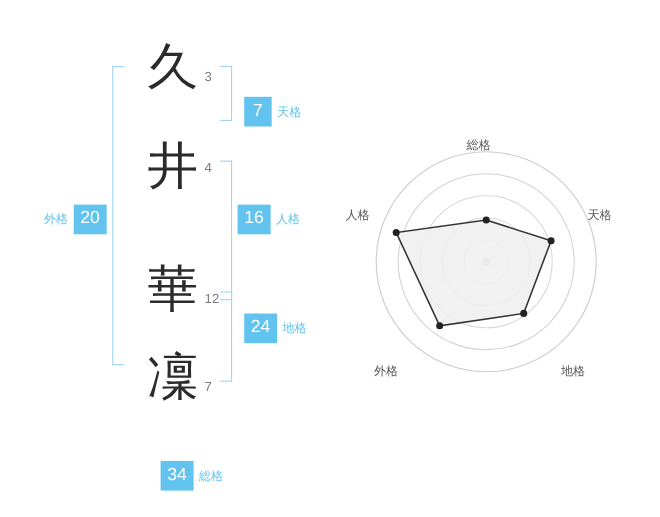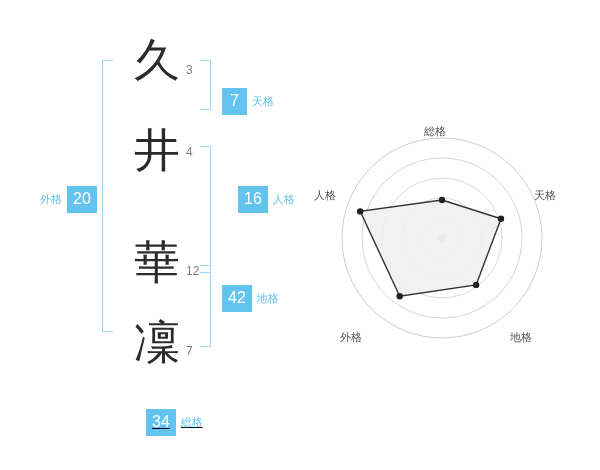--- a/index.html
+++ b/index.html
@@ -110,36 +110,36 @@
 
   <div class="bracket" style="left:200px; top:146px; width:10px; height:125px;"></div>
 
   <div class="bracket" style="left:200px; top:265px; width:10px; height:80px;"></div>
 
   <div class="badge" style="left:222px; top:88px;">
     <span class="num">7</span>
     <span class="cap">天格</span>
   </div>
 
-  <div class="badge" style="left:238px; top:186px;">
+  <div class="badge" style="left:216px; top:186px;">
     <span class="num">16</span>
     <span class="cap">人格</span>
   </div>
 
   <div class="badge" style="left:222px; top:285px;">
-    <span class="num">42</span>
+    <span class="num">24</span>
     <span class="cap">地格</span>
   </div>
 
   <div class="badge left" style="left:40px; top:186px;">
     <span class="num">20</span>
     <span class="cap">外格</span>
   </div>
 
-  <div class="badge" style="left:146px; top:409px;text-decoration:underline;">
+  <div class="badge" style="left:146px; top:419px;">
     <span class="num">34</span>
     <span class="cap">総格</span>
   </div>
 
   <div id="radar">
     <svg width="260" height="260" viewBox="0 0 260 260">
       <g>
         <circle cx="130" cy="130" r="100" fill="none" stroke="#cccccc" stroke-width="1"></circle>
         <circle cx="130" cy="130" r="80" fill="none" stroke="#d4d4d4" stroke-width="1"></circle>
         <circle cx="130" cy="130" r="60" fill="none" stroke="#d9d9d9" stroke-width="1"></circle>

